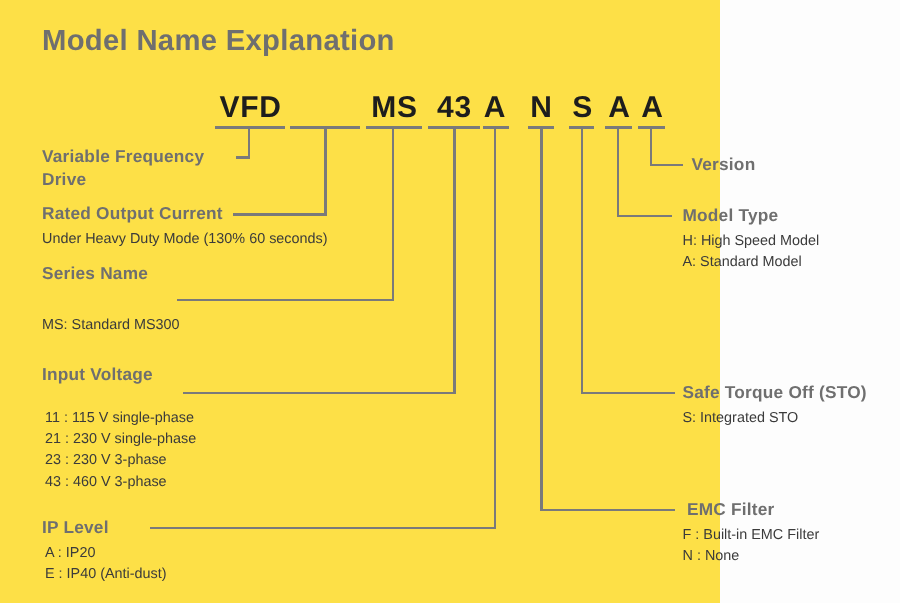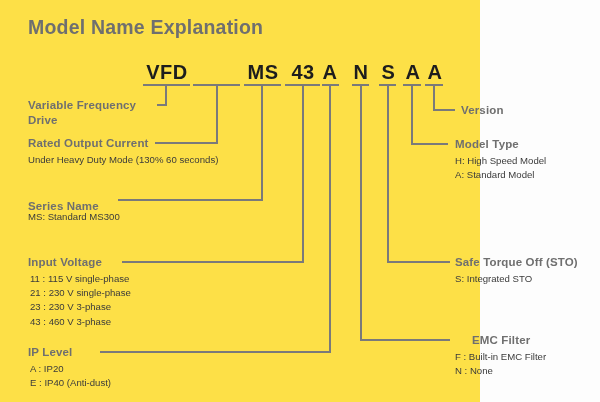--- a/index.html
+++ b/index.html
@@ -121,26 +121,26 @@
   </svg>
 
   <div class="lbl two-line" style="left:28px; top:98px;">
     <div>Variable Frequency</div>
     <div>Drive</div>
   </div>
 
   <div class="lbl" style="left:28px; top:137px;">Rated Output Current</div>
   <div class="sub" style="left:28px; top:153px;">Under Heavy Duty Mode (130% 60 seconds)</div>
 
-  <div class="lbl" style="left:28px; top:200px;">Series Name</div>
+  <div class="lbl" style="left:28px; top:177px;">Series Name</div>
   <div class="sub" style="left:28px; top:210px;">
     <div>MS: Standard MS300</div>
   </div>
 
-  <div class="lbl" style="left:28px; top:256px;">Input Voltage</div>
+  <div class="lbl" style="left:28px; top:244px;">Input Voltage</div>
   <div class="sub" style="left:30px; top:272px;">
     <div>11 : 115 V single-phase</div>
     <div>21 : 230 V single-phase</div>
     <div>23 : 230 V 3-phase</div>
     <div>43 : 460 V 3-phase</div>
   </div>
 
   <div class="lbl" style="left:28px; top:346px;">IP Level</div>
   <div class="sub" style="left:30px; top:362px;">
     <div>A : IP20</div>
@@ -153,19 +153,19 @@
   <div class="sub" style="left:455px; top:154px;">
     <div>H: High Speed Model</div>
     <div>A: Standard Model</div>
   </div>
 
   <div class="lbl" style="left:455px; top:256px;">Safe Torque Off (STO)</div>
   <div class="sub" style="left:455px; top:272px;">
     <div>S: Integrated STO</div>
   </div>
 
-  <div class="lbl" style="left:472px; top:334px;text-align:center;">EMC Filter</div>
+  <div class="lbl" style="left:458px; top:334px;text-align:center;">EMC Filter</div>
   <div class="sub" style="left:455px; top:350px;">
     <div>F : Built-in EMC Filter</div>
     <div>N : None</div>
   </div>
 
 </div>
 
 </body></html>

